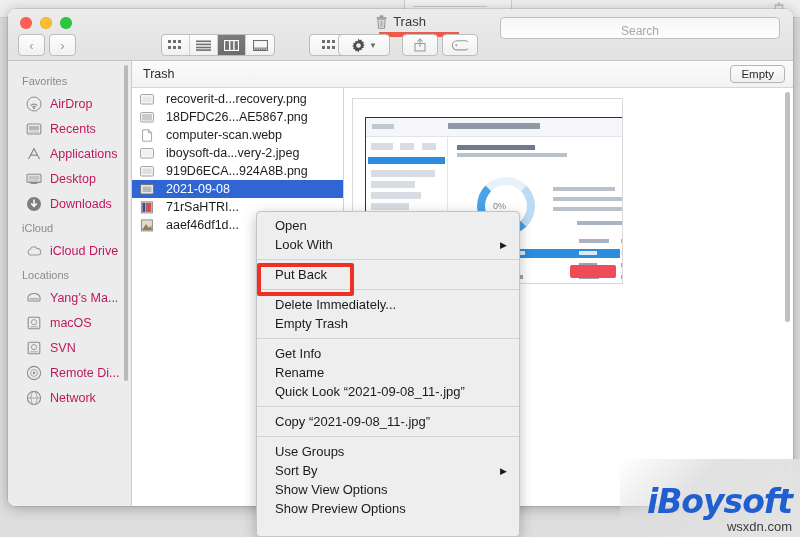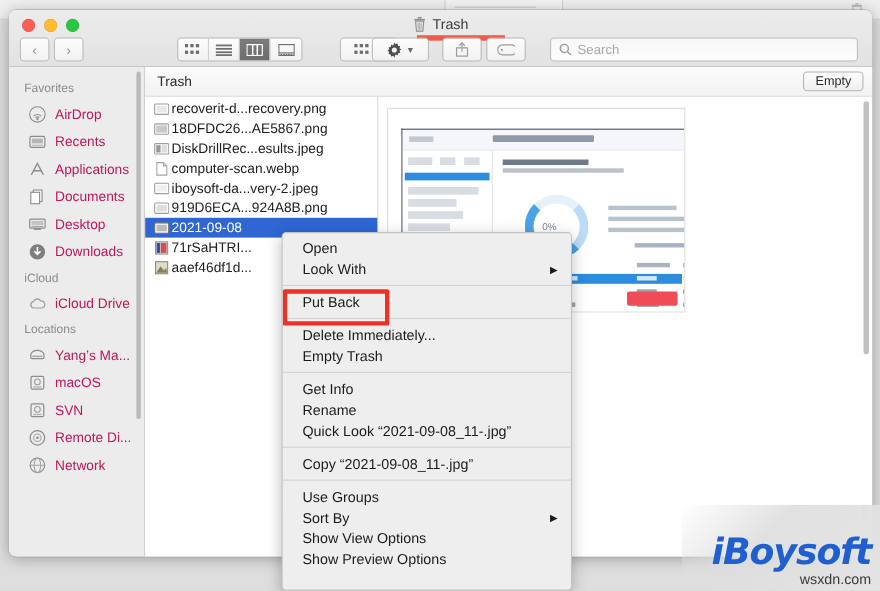--- a/index.html
+++ b/index.html
@@ -99,24 +99,24 @@
   .tbtn {
     position: absolute; top: 25px; height: 22px; width: 36px;
     border-radius: 4px; border: .5px solid #bcbcbc;
     background: linear-gradient(to bottom,#fdfdfd,#f1f1f1);
     display: flex; align-items: center; justify-content: center;
   }
   .tbtn-share { left: 394px; }
   .tbtn-tag   { left: 434px; }
 
   .searchbox {
-    position: absolute; left: 492px; top: 25px; width: 280px; height: 22px;
+    position: absolute; left: 492px; top: 8px; width: 280px; height: 22px;
     border-radius: 4px; border: .5px solid #bfbfbf;
     background: linear-gradient(to bottom,#f7f7f7,#fdfdfd);
-    display: flex; align-items: center; padding: 0 7px; gap: 5px;
+    display: flex; align-items: center; padding: 0 7px; gap: 5px; flex-direction: column;
   }
   .search-ph { font-size: 12px; color: #a8a8a8; }
 
   
   .body { position: relative; height: 445px; display: flex; }
 
   
   .sidebar {
     width: 124px; background: #ececec; border-right: .5px solid #cdcdcd;
     padding-top: 8px; position: relative; overflow: hidden;
@@ -147,21 +147,21 @@
     font-size: 11.5px; color: #2b2b2b; padding: 2px 10px;
     border: .5px solid #b4b4b4; border-radius: 4px;
     background: linear-gradient(to bottom,#fdfdfd,#efefef);
   }
 
   .panes { position: absolute; top: 27px; left: 0; right: 0; bottom: 0; display: flex; }
 
   
   .filecol { width: 212px; border-right: .5px solid #d2d2d2; background: #fff; padding-top: 2px; }
   .frow {
-    display: flex; align-items: center; gap: 2px; height: 18px;
+    display: flex; align-items: center; gap: 12px; height: 18px;
     padding: 0 6px 0 8px; font-size: 12.5px; color: #1d1d1d;
     white-space: nowrap; overflow: hidden;
   }
   .frow.selected { background: #2f66d4; color: #fff; }
   .frow.selected .fname { color: #fff; }
   .ficon { width: 14px; height: 13px; flex: none; display: block; }
   .fname { overflow: hidden; text-overflow: ellipsis; }
 
   
   .preview { flex: 1; position: relative; background: #fff; overflow: hidden; }
@@ -399,27 +399,20 @@
         </div>
 
         <div class="sb-item">
           <svg class="sb-icon" viewBox="0 0 16 16">
             <path d="M2.5 13 L8 2.6 L13.5 13" fill="none" stroke="#8c8c8c" stroke-width="1.2"></path>
             <line x1="4.4" y1="9.2" x2="11.6" y2="9.2" stroke="#8c8c8c" stroke-width="1.2"></line>
           </svg>
           <span>Applications</span>
         </div>
 
-        <div class="sb-item">
-          <svg class="sb-icon" viewBox="0 0 16 16">
-            <rect x="4.2" y="1.8" width="8" height="10.4" fill="#fff" stroke="#8c8c8c" stroke-width="1"></rect>
-            <rect x="2" y="3.8" width="8" height="10.4" fill="#fff" stroke="#8c8c8c" stroke-width="1"></rect>
-          </svg>
-          <span>Documents</span>
-        </div>
 
         <div class="sb-item">
           <svg class="sb-icon" viewBox="0 0 16 16">
             <rect x="1" y="3.2" width="14" height="8.2" rx="1" fill="none" stroke="#8c8c8c" stroke-width="1.1"></rect>
             <rect x="2.6" y="4.8" width="10.8" height="4" fill="#c4c4c4"></rect>
             <rect x="2.6" y="9.6" width="10.8" height="0.8" fill="#9e9e9e"></rect>
             <rect x="4.6" y="11.6" width="6.8" height="1.4" fill="#8c8c8c"></rect>
           </svg>
           <span>Desktop</span>
         </div>
@@ -510,28 +503,20 @@
             </div>
 
             <div class="frow">
               <svg class="ficon" viewBox="0 0 14 13">
                 <rect x="0.6" y="1.6" width="12.8" height="9.4" rx="1" fill="#fdfdfd" stroke="#9e9e9e" stroke-width="1"></rect>
                 <rect x="2" y="3" width="10" height="6.6" fill="#c9c9c9"></rect>
               </svg>
               <span class="fname">18DFDC26...AE5867.png</span>
             </div>
 
-            <div class="frow">
-              <svg class="ficon" viewBox="0 0 14 13">
-                <rect x="0.6" y="1.6" width="12.8" height="9.4" rx="1" fill="#fdfdfd" stroke="#9e9e9e" stroke-width="1"></rect>
-                <rect x="2" y="3" width="4" height="6.6" fill="#9a9a9a"></rect>
-                <rect x="7" y="3" width="5" height="6.6" fill="#dcdcdc"></rect>
-              </svg>
-              <span class="fname">DiskDrillRec...esults.jpeg</span>
-            </div>
 
             <div class="frow">
               <svg class="ficon" viewBox="0 0 14 13">
                 <path d="M2.6 0.8 H8.6 L11.6 3.8 V12.2 H2.6 Z" fill="#fff" stroke="#a5a5a5" stroke-width="1"></path>
                 <path d="M8.6 0.8 V3.8 H11.6" fill="none" stroke="#a5a5a5" stroke-width="1"></path>
               </svg>
               <span class="fname">computer-scan.webp</span>
             </div>
 
             <div class="frow">

